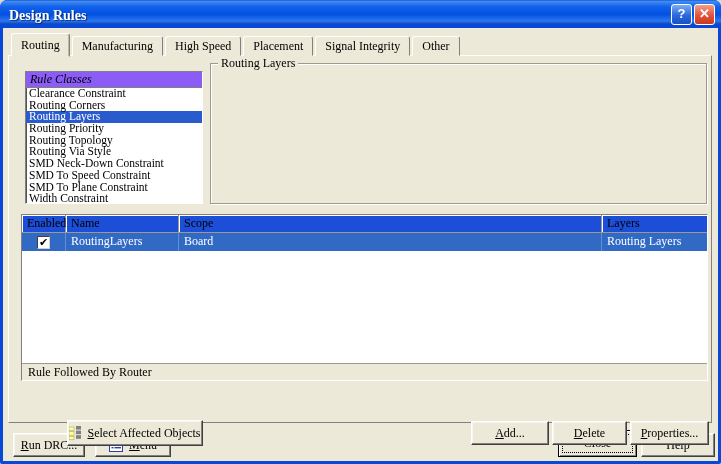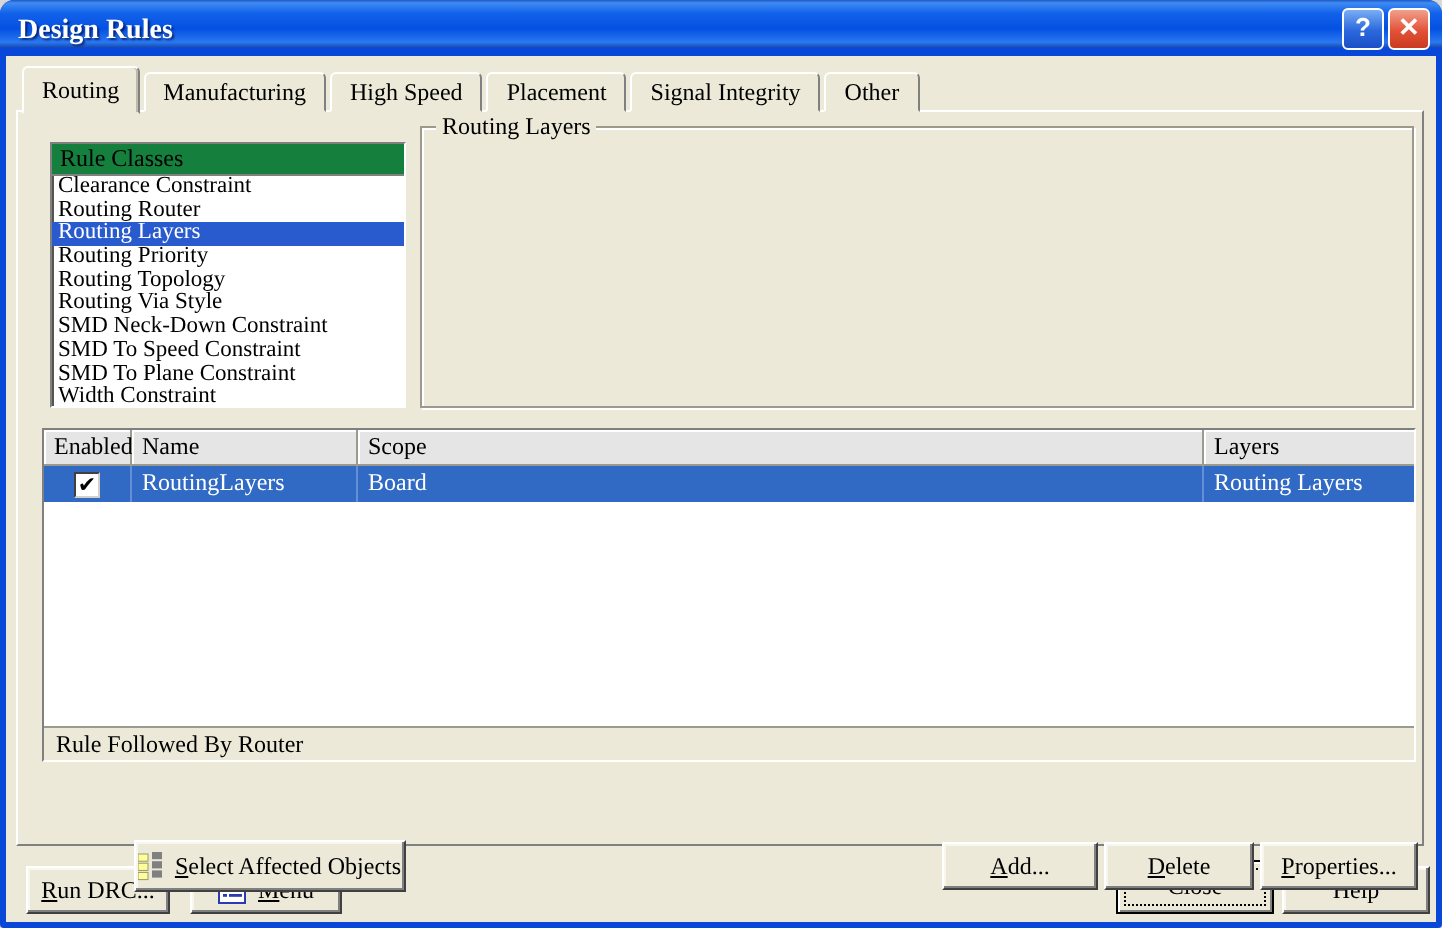--- a/index.html
+++ b/index.html
@@ -60,22 +60,22 @@
     background:#ECE9D8;
     border:1px solid;border-color:#FFFFFF #808080 #808080 #FFFFFF;
     z-index:2;
   }
   
   #rule-classes{
     position:absolute;left:16px;top:15px;width:178px;height:133px;
     background:#fff;overflow:hidden;
   }
   #rule-classes-header{
-    height:16px;line-height:15px;padding-left:4px;background:#15803d;
-    border-bottom:1px solid #808080;font-size:12px;
+    height:16px;line-height:15px;padding-left:4px;background:#8b5cf6;
+    border-bottom:1px solid #808080;font-size:12px;font-style:italic;
   }
   .lb-item{height:11.7px;line-height:11.7px;padding-left:3px;font-size:11.5px;white-space:nowrap;}
   .lb-item.selected{background:#2A5BCE;color:#fff;}
   
   #groupbox{
     position:absolute;left:201px;top:7px;width:497px;height:141px;
     border:1px solid #9d9a8b;
     box-shadow:inset 1px 1px 0 #fff, 1px 1px 0 #fff;
   }
   #groupbox-label{
@@ -88,21 +88,21 @@
   #group-desc{
     position:absolute;left:22px;top:16px;width:352px;
     color:#a9a9a9;font-family:"Liberation Sans",sans-serif;
     font-size:12.5px;line-height:17px;
   }
   
   #rules-table{
     position:absolute;left:12px;top:158px;width:687px;height:167px;
     background:#fff;display:flex;flex-direction:column;
   }
-  #thead{display:flex;height:18px;background:#e5e5e5;border-bottom:1px solid #9c9a8c;flex:0 0 auto;}
+  #thead{display:flex;height:18px;background:#1d4ed8;border-bottom:1px solid #9c9a8c;flex:0 0 auto;}
   .th{padding:1px 0 0 5px;font-size:12px;border-right:1px solid #9c9a8c;box-shadow:inset 1px 1px 0 #fff;}
   .th:last-child{border-right:none;}
   .col-enabled{width:44px;flex:0 0 auto;}
   .col-name{width:113px;flex:0 0 auto;}
   .col-scope{width:423px;flex:0 0 auto;}
   .col-layers{flex:1 1 auto;}
   .trow{display:flex;height:18px;background:#316AC5;color:#fff;flex:0 0 auto;}
   .td{padding:1px 0 0 5px;font-size:12px;border-right:1px solid rgba(255,255,255,.25);white-space:nowrap;overflow:hidden;}
   .td:last-child{border-right:none;}
   .td-enabled{display:flex;align-items:center;justify-content:center;padding:0;}
@@ -148,21 +148,21 @@
       <div class="tab">Placement</div>
       <div class="tab">Signal Integrity</div>
       <div class="tab">Other</div>
     </div>
 
     <div id="page">
 
       <div id="rule-classes" class="sunken">
         <div id="rule-classes-header">Rule Classes</div>
         <div class="lb-item">Clearance Constraint</div>
-        <div class="lb-item">Routing Router</div>
+        <div class="lb-item">Routing Corners</div>
         <div class="lb-item selected">Routing Layers</div>
         <div class="lb-item">Routing Priority</div>
         <div class="lb-item">Routing Topology</div>
         <div class="lb-item">Routing Via Style</div>
         <div class="lb-item">SMD Neck-Down Constraint</div>
         <div class="lb-item">SMD To Speed Constraint</div>
         <div class="lb-item">SMD To Plane Constraint</div>
         <div class="lb-item">Width Constraint</div>
       </div>
 

